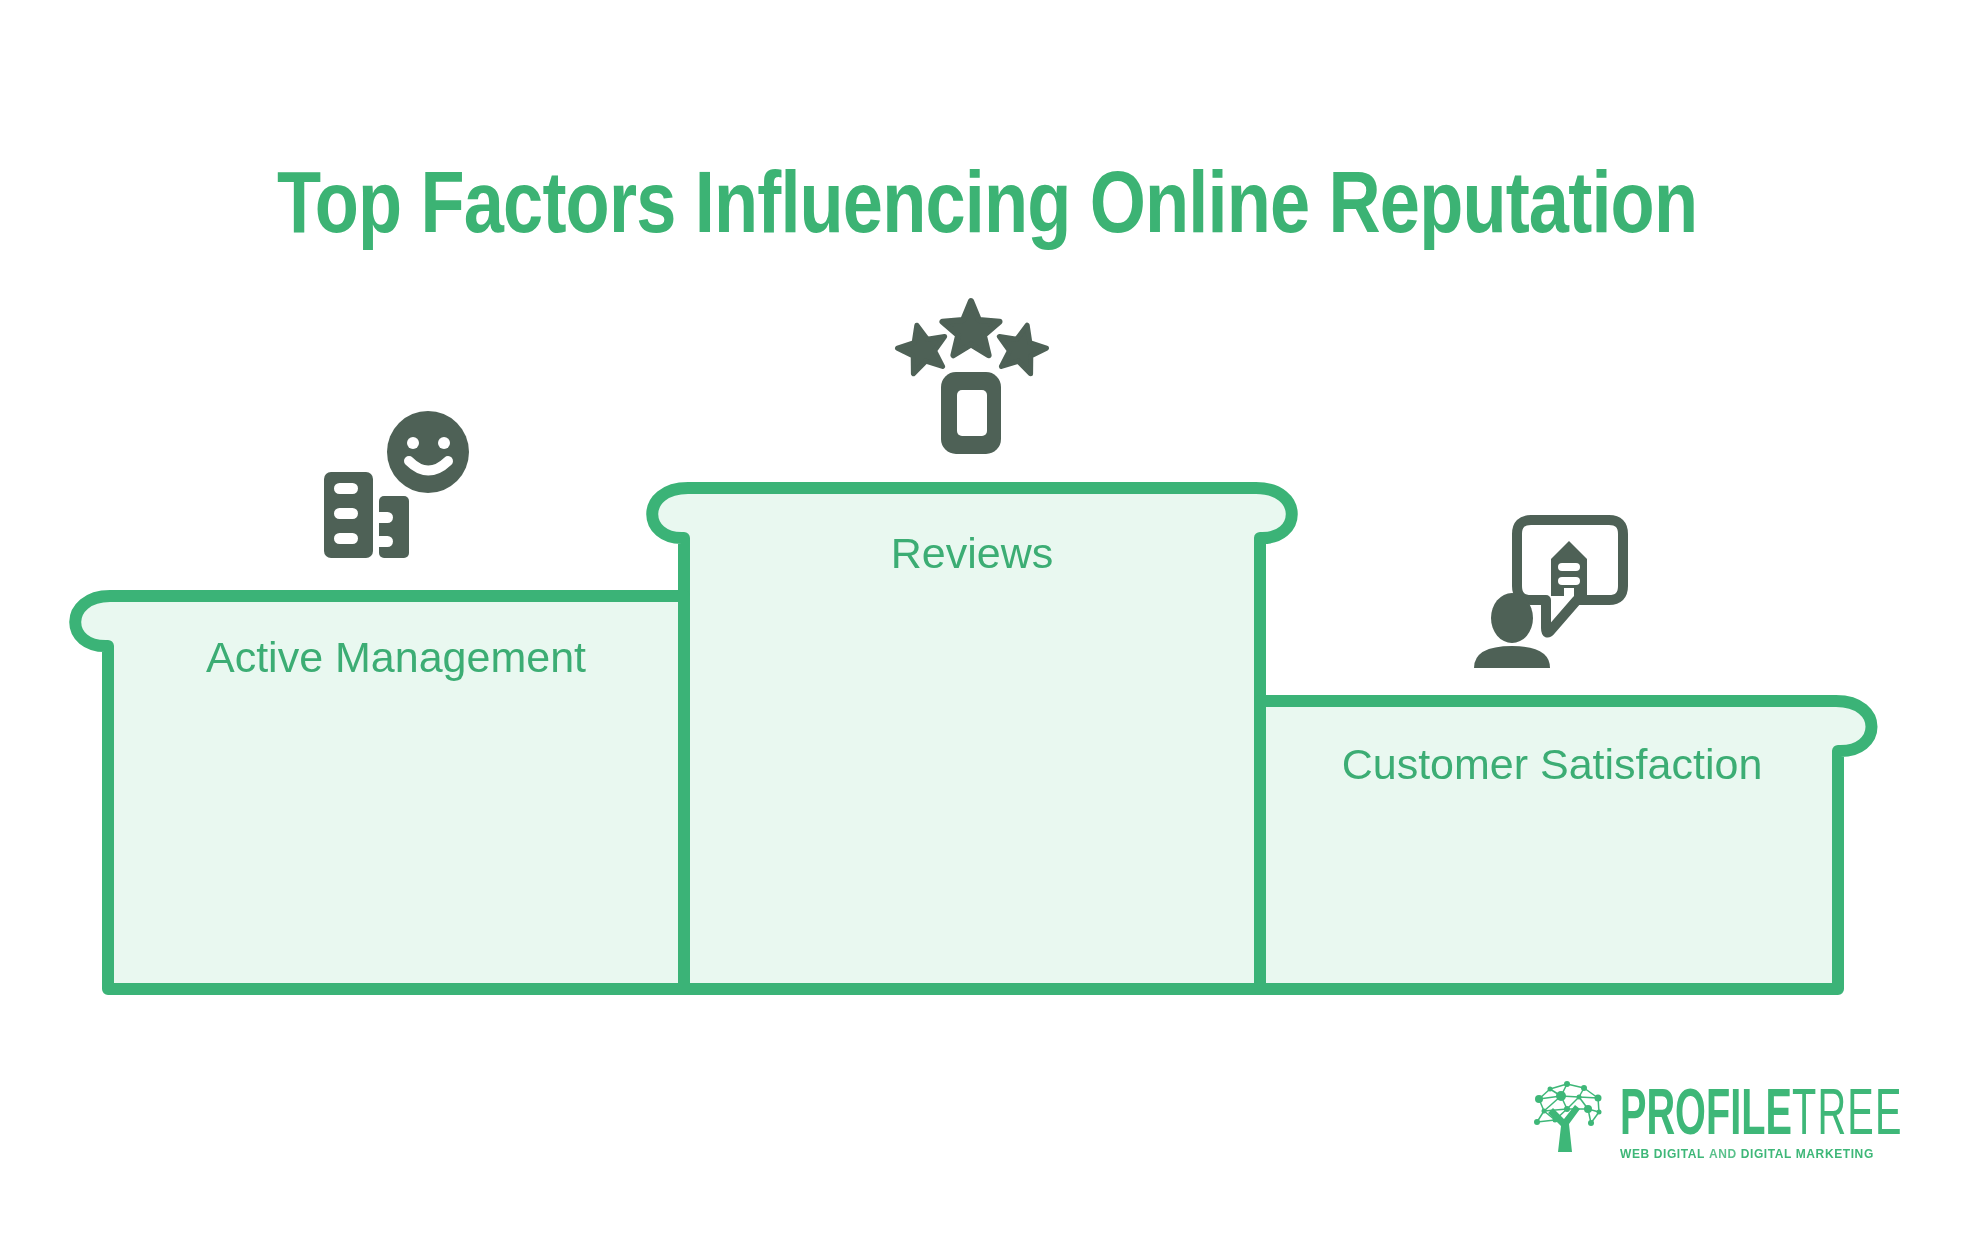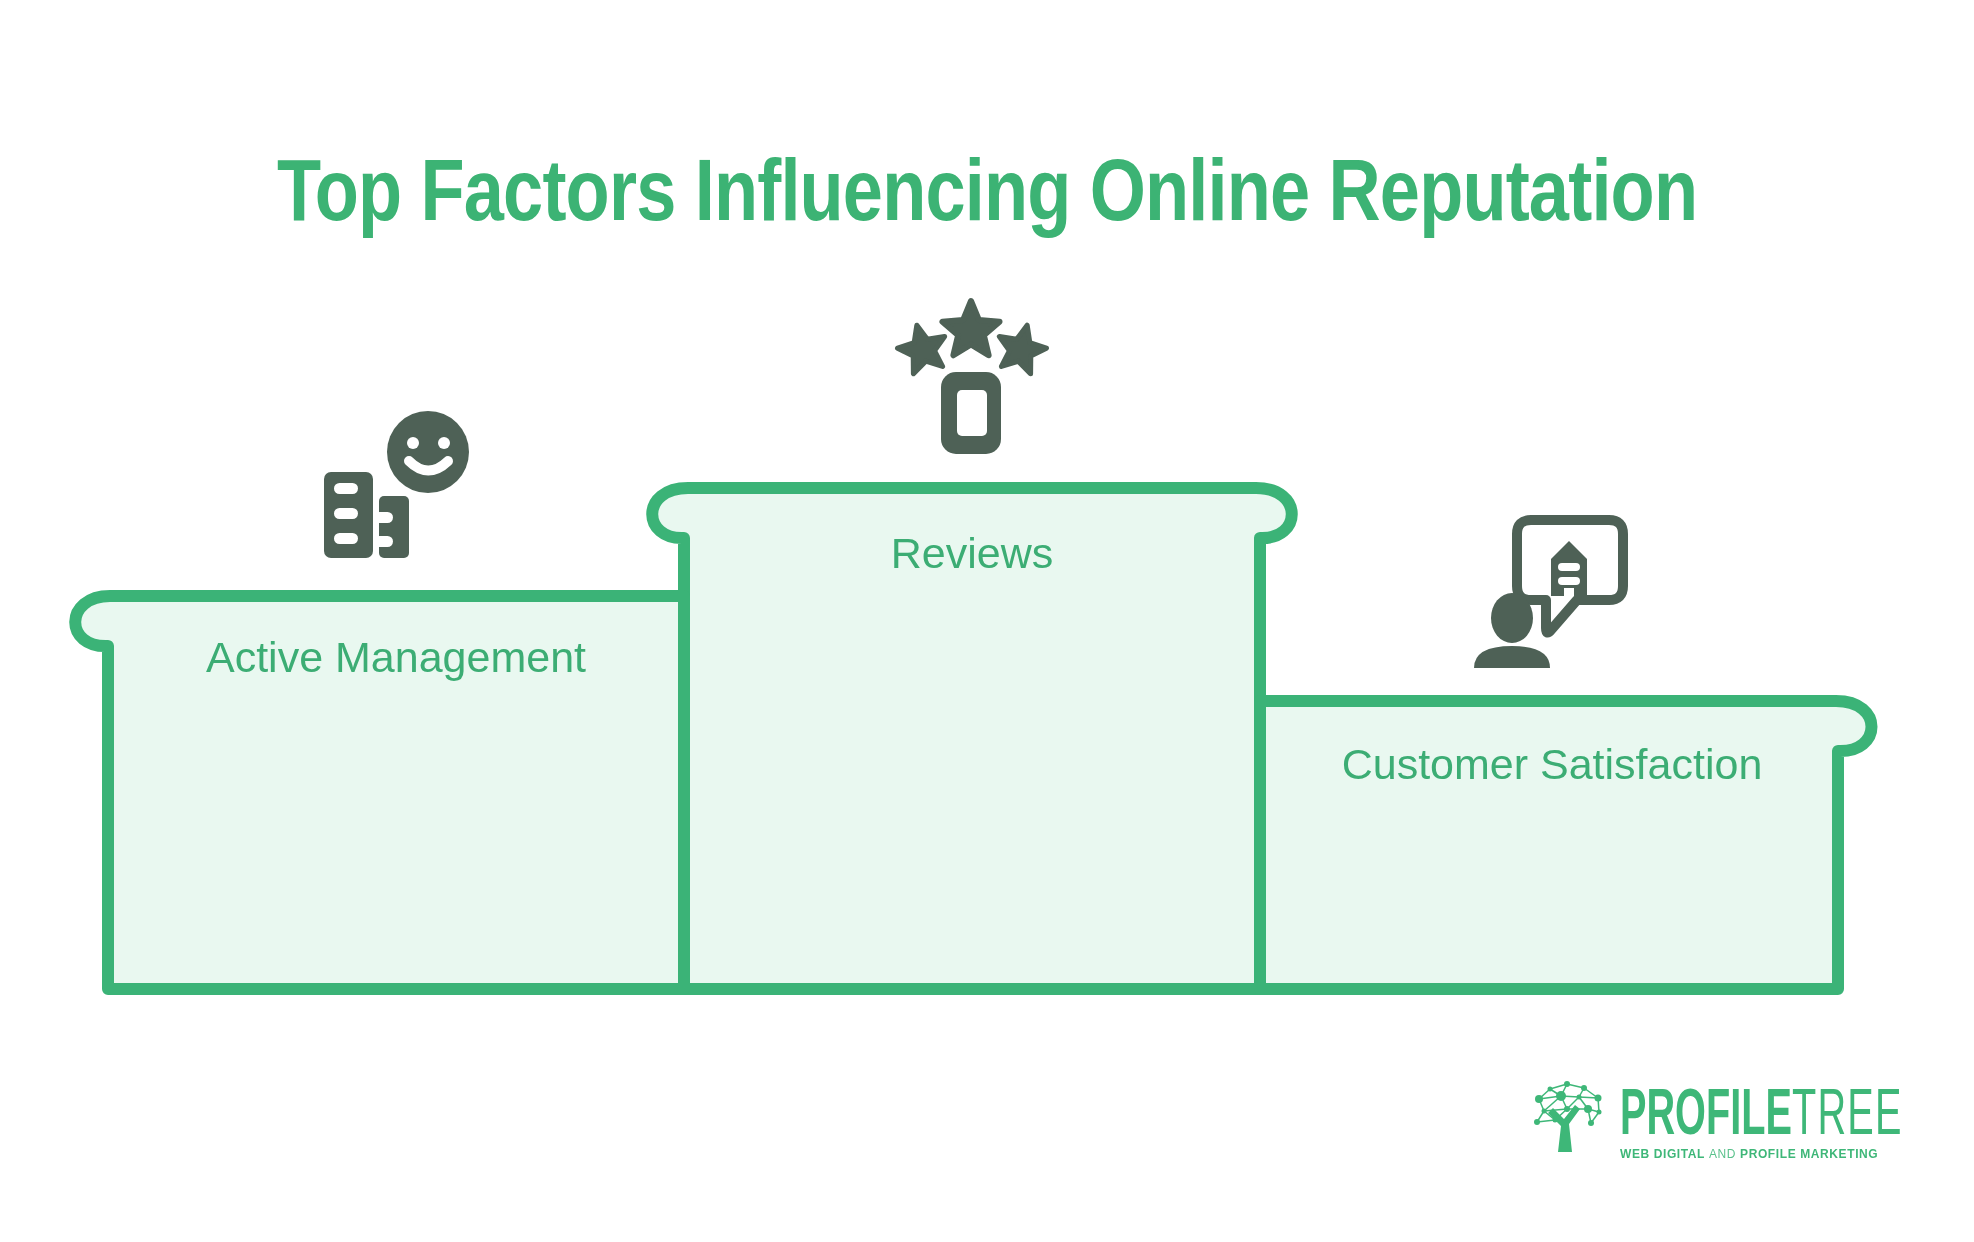--- a/index.html
+++ b/index.html
@@ -6,21 +6,21 @@
   .canvas {
     position: relative;
     width: 1974px;
     height: 1242px;
     background: #ffffff;
     overflow: hidden;
     font-family: "Liberation Sans", sans-serif;
   }
   .title {
     position: absolute;
-    top: 146px;
+    top: 158px;
     left: 0;
     width: 100%;
     text-align: center;
     color: #3cb374;
     font-size: 88px;
     font-weight: bold;
     line-height: 1;
     white-space: nowrap;
   }
   .title .squeeze {
@@ -60,21 +60,21 @@
   }
   .brand-bold { font-weight: bold; }
   .brand-light { font-weight: normal; letter-spacing: 2px; }
   .tagline {
     margin-top: 3px;
     font-size: 12px;
     font-weight: bold;
     letter-spacing: 0.6px;
     white-space: nowrap;
   }
-  .tagline .mid { font-weight: normal; opacity: 0.85; }
+  .tagline .mid { font-weight: bold; opacity: 0.85; }
 </style>
 </head>
 <body>
 
 <div class="canvas">
 
   <div class="title">
     <span class="squeeze">Top Factors Influencing Online Reputation</span>
   </div>
 
@@ -170,17 +170,17 @@
         <circle cx="57" cy="35" r="4"></circle>
           <circle cx="6" cy="48" r="3"></circle>
           <circle cx="24" cy="46" r="2.5"></circle>
         <circle cx="68" cy="38" r="2.5"></circle>
           <circle cx="60" cy="49" r="3"></circle>
         <path d="M 27 78 L 30 52 L 17 39 L 22 34 L 33 45 L 44 31 L 49 35 L 38 50 L 41 78 Z"></path>
       </g>
     </svg>
     <div class="logo-text">
       <span class="brand-line"><span class="brand-bold">PROFILE</span><span class="brand-light">TREE</span></span>
-      <span class="tagline"><span>WEB DIGITAL</span>&nbsp;<span class="mid">AND</span>&nbsp;<span>PROFILE MARKETING</span></span>
+      <span class="tagline"><span>WEB DIGITAL</span>&nbsp;<span class="mid">AND</span>&nbsp;<span>DIGITAL MARKETING</span></span>
     </div>
   </div>
 
 </div>
 
 </body></html>

